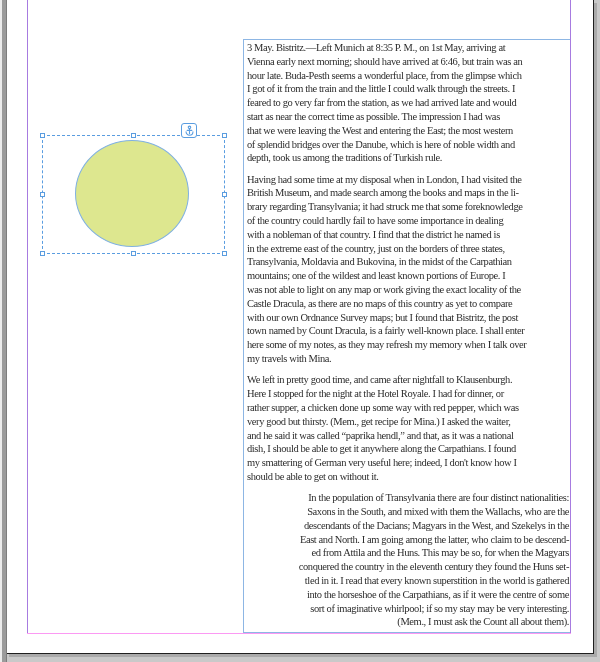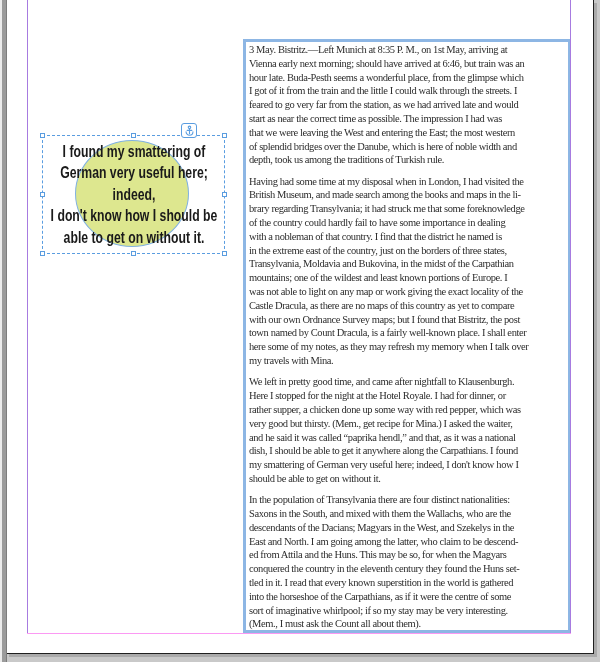--- a/index.html
+++ b/index.html
@@ -21,29 +21,29 @@
 
   
   .guide-v { position:absolute; top:0; width:1px; height:633px; z-index:30; }
   .guide-v.left  { left:27px; }
   .guide-v.right { left:570px; }
   .guide-h { position:absolute; top:633px; left:27px; width:544px; height:1px; z-index:30; }
 
   
   .body-frame {
     position:absolute; left:243px; top:39px; width:328px; height:594px;
-    box-sizing:border-box; border:3px solid #4d7c0f; z-index:10;
+    box-sizing:border-box; border:1px solid #4d7c0f; z-index:10;
   }
   .body-text {
     position:absolute; left:3px; top:1px; width:322px;
     font-size:10.5px; line-height:13.8px; letter-spacing:-0.4px;
     color:#2d2d2d; white-space:pre-line;
   }
   .body-text .para { margin:0 0 7.5px 0; white-space:pre-line; }
-  .body-text .para:last-child { margin-bottom:7px; }
+  .body-text .para:last-child { margin-bottom:7px;text-align:right; }
 
   
   .pq-circle {
     position:absolute; left:75px; top:140px; width:114px; height:107px;
     border-radius:50%; background:#dde78f; border:1px solid #80b1e2;
     box-sizing:border-box; z-index:5;
   }
   
   .pq-frame {
     position:absolute; left:42px; top:135px; width:183px; height:119px;
@@ -121,26 +121,20 @@
 sort of imaginative whirlpool; if so my stay may be very interesting.
 (Mem., I must ask the Count all about them).</div></div>
   </div>
 
   <div class="guide-v left" style="background: rgb(167, 123, 224);"></div>
   <div class="guide-v right" style="background: rgb(167, 123, 224);"></div>
   <div class="guide-h" style="background: rgb(251, 153, 243);"></div>
 
   <div class="pq-circle" style="background: rgb(221, 231, 143); border-color: rgb(128, 177, 226);"></div>
 
-  <div class="pq-textwrap">
-    <div class="pq-text">I found my smattering of
-German very useful here; indeed,
-I don't know how I should be
-able to get on without it.</div>
-  </div>
 
   <div class="pq-frame" style="border-color: rgb(90, 157, 224);"></div>
 
   <div class="handle" style="left: 40px; top: 133px; border-color: rgb(90, 157, 224);"></div>
   <div class="handle" style="left: 131px; top: 133px; border-color: rgb(90, 157, 224);"></div>
   <div class="handle" style="left: 222px; top: 133px; border-color: rgb(90, 157, 224);"></div>
   <div class="handle" style="left: 40px; top: 192px; border-color: rgb(90, 157, 224);"></div>
   <div class="handle" style="left: 222px; top: 192px; border-color: rgb(90, 157, 224);"></div>
   <div class="handle" style="left: 40px; top: 251px; border-color: rgb(90, 157, 224);"></div>
   <div class="handle" style="left: 131px; top: 251px; border-color: rgb(90, 157, 224);"></div>

